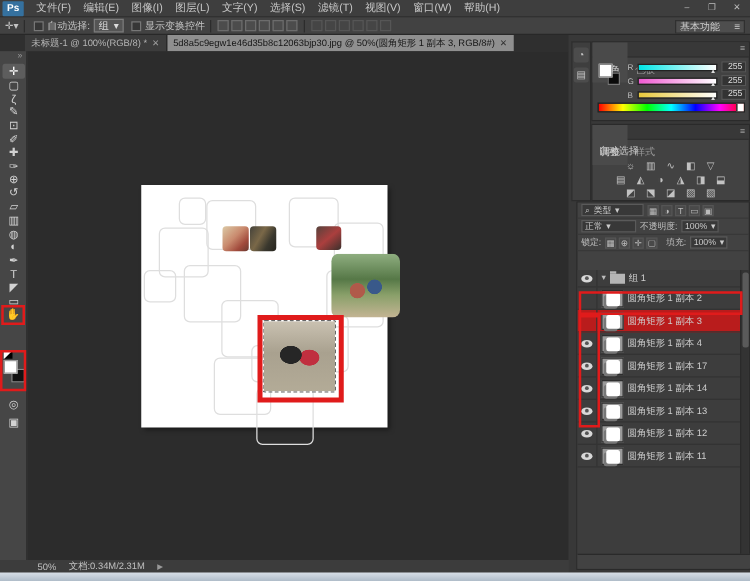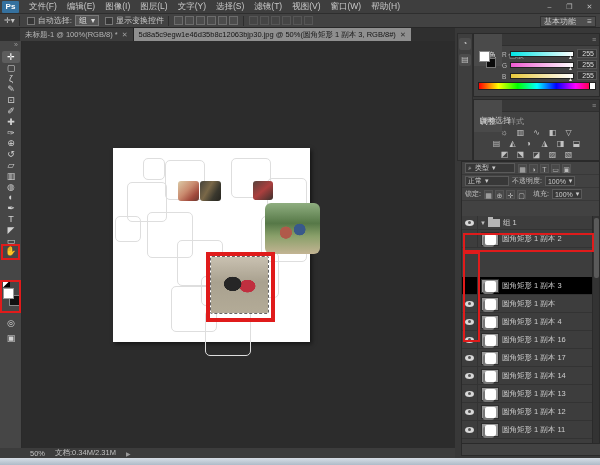--- a/index.html
+++ b/index.html
@@ -98,21 +98,21 @@
   .adj-ic{width:12px;height:10px;color:#c2c2c2;font-size:8px;text-align:center;line-height:10px;}
 
   
   #layers-panel{left:6px;top:133px;width:139px;height:295px;}
   .lrow{height:13px;display:flex;align-items:center;padding:0 3px;gap:3px;font-size:7.5px;color:#c0c0c0;border-bottom:1px solid #383838;}
   .lp-drop{background:#383838;border:1px solid #5a5a5a;height:10px;display:flex;align-items:center;font-size:7px;color:#ccc;padding:0 2px;gap:3px;}
   .filter-ic{width:9px;height:9px;font-size:7px;line-height:9px;text-align:center;color:#bbb;border:1px solid #555;background:#494949;}
   #layer-list{position:absolute;left:0;top:54px;width:131px;height:229px;background:#3d3d3d;overflow:hidden;}
   .layer-row{position:relative;height:18px;display:flex;align-items:center;border-bottom:1px solid #333;}
   .layer-row.grp{height:14px;}
-  .layer-row.selected{background:#000000;margin-top:29px;}
+  .layer-row.selected{background:#b91c1c;}
   .eye-cell{width:16px;height:100%;border-right:1px solid #333;display:flex;align-items:center;justify-content:center;flex:none;}
   .eye{width:9px;height:6px;background:#d8d8d8;border-radius:50%;position:relative;}
   .eye::after{content:"";position:absolute;left:3px;top:1.5px;width:3px;height:3px;background:#555;border-radius:50%;}
   .thumb{width:18px;height:14px;background:#9a9a9a;margin:0 3px;flex:none;position:relative;border:1px solid #2e2e2e;}
   .thumb::after{content:"";position:absolute;left:3px;top:1px;width:11px;height:11px;background:#fff;border-radius:2px;box-shadow:-2px 2px 0 #777;}
   .grp-tri{font-size:6px;color:#bbb;margin:0 2px;flex:none;}
   .folder{width:12px;height:8px;background:#b5b5b5;position:relative;margin-right:3px;flex:none;}
   .folder::before{content:"";position:absolute;left:0;top:-2px;width:5px;height:2px;background:#b5b5b5;}
   .lname{white-space:nowrap;overflow:hidden;font-size:7.5px;color:#cfcfcf;}
   #layers-scroll{position:absolute;right:0;top:54px;width:7px;height:229px;background:#333;border-left:1px solid #2a2a2a;}
@@ -384,35 +384,21 @@
           <div class="layer-row selected">
             <div class="eye-cell"></div>
             <div class="thumb"></div>
             <div class="lname">圆角矩形 1 副本 3</div>
           </div>
           <div class="layer-row">
             <div class="eye-cell">
               <div class="eye"></div>
             </div>
             <div class="thumb"></div>
-            <div class="lname">圆角矩形 1 副本</div>
-          </div>
-          <div class="layer-row">
-            <div class="eye-cell">
-              <div class="eye"></div>
-            </div>
-            <div class="thumb"></div>
             <div class="lname">圆角矩形 1 副本 4</div>
-          </div>
-          <div class="layer-row">
-            <div class="eye-cell">
-              <div class="eye"></div>
-            </div>
-            <div class="thumb"></div>
-            <div class="lname">圆角矩形 1 副本 16</div>
           </div>
           <div class="layer-row">
             <div class="eye-cell">
               <div class="eye"></div>
             </div>
             <div class="thumb"></div>
             <div class="lname">圆角矩形 1 副本 17</div>
           </div>
           <div class="layer-row">
             <div class="eye-cell">

